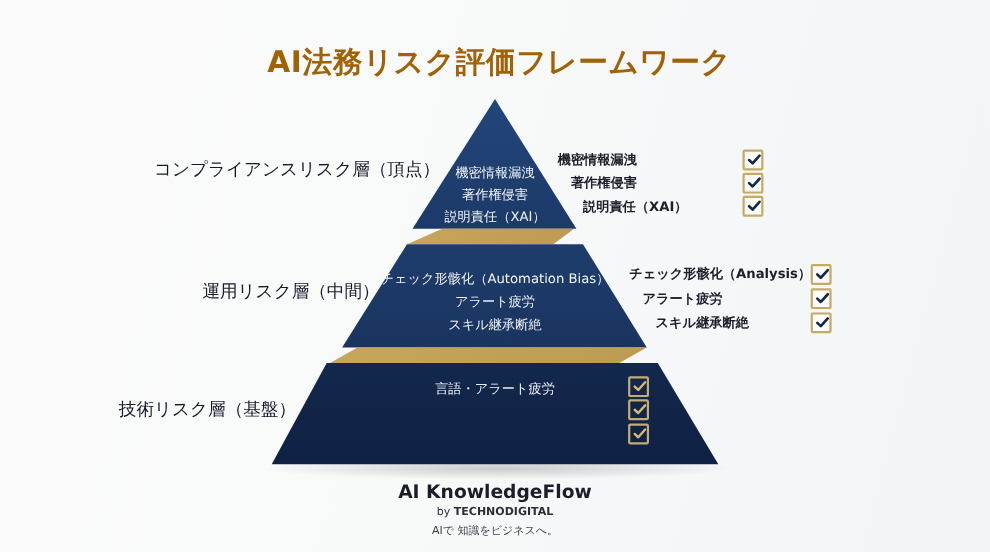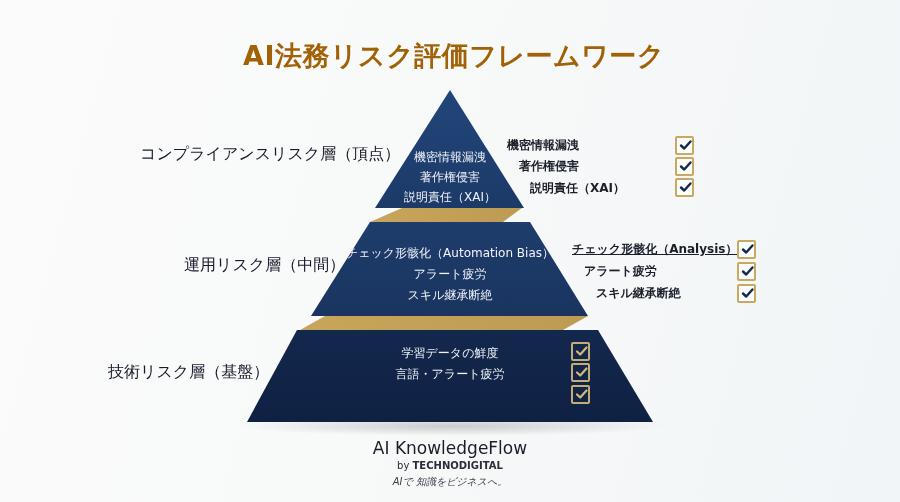--- a/index.html
+++ b/index.html
@@ -18,24 +18,24 @@
   .layer-label { font-size: 16px; font-weight: normal; color: #15192a; }
   .inner { color: #f2f4f8; font-size: 12px; text-align: center; line-height: 20px; }
   .check-text { font-size: 12px; font-weight: bold; color: #1b1f2a; }
   .cb {
     position: absolute; width: 15px; height: 15px; border: 2px solid #c9a860;
     border-radius: 2px; box-sizing: content-box; background: rgba(255,255,255,0.6);
   }
   .cb svg { position: absolute; left: 1px; top: 0; width: 15px; height: 15px; }
   .cb.dark { background: transparent; border-color: #c4ad74; }
   .footer { left: 0; width: 900px; text-align: center; }
-  .brand { top: 438px; font-size: 17px; font-weight: normal; color: #1a1e28; }
+  .brand { top: 438px; font-size: 17px; font-weight: bold; color: #1a1e28; }
   .by { top: 460px; font-size: 10px; color: #2a2e38; }
   .by b { font-weight: bold; }
-  .tag { top: 475px; font-size: 10px; color: #3a3e48; font-style: italic; }
+  .tag { top: 475px; font-size: 10px; color: #3a3e48; }
 </style>
 </head>
 <body>
 
 <div class="abs title">AI法務リスク評価フレームワーク</div>
 
 <svg class="pyr" viewBox="0 0 900 502">
   <defs>
     <linearGradient id="gTop" x1="0" y1="0" x2="0" y2="1">
       <stop offset="0" stop-color="#22457a"></stop>
@@ -76,21 +76,20 @@
   <div>説明責任（XAI）</div>
 </div>
 
 <div class="abs inner" style="left:340px; width:220px; top:243px; line-height:21px;text-align:center;">
   <div>チェック形骸化（Automation Bias）</div>
   <div>アラート疲労</div>
   <div>スキル継承断絶</div>
 </div>
 
 <div class="abs inner" style="left:370px; width:160px; top:343px; line-height:21px;">
-  <div>学習データの鮮度</div>
   <div>言語・アラート疲労</div>
 </div>
 
 <div class="cb dark" style="left:571px; top:342px;">
   <svg viewBox="0 0 15 15">
       <path d="M3 7.5 L6.2 10.5 L12.5 3.5" fill="none" stroke="#d3b878" stroke-width="2.2" stroke-linecap="round" stroke-linejoin="round"></path>
     </svg>
 </div>
 <div class="cb dark" style="left:571px; top:363px;">
   <svg viewBox="0 0 15 15">
@@ -116,21 +115,21 @@
   <svg viewBox="0 0 15 15">
       <path d="M3 7.5 L6.2 10.5 L12.5 3.5" fill="none" stroke="#14284a" stroke-width="2.4" stroke-linecap="round" stroke-linejoin="round"></path>
     </svg>
 </div>
 <div class="cb" style="left:675px; top:178px;">
   <svg viewBox="0 0 15 15">
       <path d="M3 7.5 L6.2 10.5 L12.5 3.5" fill="none" stroke="#14284a" stroke-width="2.4" stroke-linecap="round" stroke-linejoin="round"></path>
     </svg>
 </div>
 
-<div class="abs check-text" style="left:572px; top:241px;text-decoration:underline;">チェック形骸化（Analysis）</div>
+<div class="abs check-text" style="left:572px; top:241px;">チェック形骸化（Analysis）</div>
 <div class="abs check-text" style="left:584px; top:263px;">アラート疲労</div>
 <div class="abs check-text" style="left:596px; top:285px;">スキル継承断絶</div>
 
 <div class="cb" style="left:737px; top:240px;">
   <svg viewBox="0 0 15 15">
       <path d="M3 7.5 L6.2 10.5 L12.5 3.5" fill="none" stroke="#14284a" stroke-width="2.4" stroke-linecap="round" stroke-linejoin="round"></path>
     </svg>
 </div>
 <div class="cb" style="left:737px; top:262px;">
   <svg viewBox="0 0 15 15">

